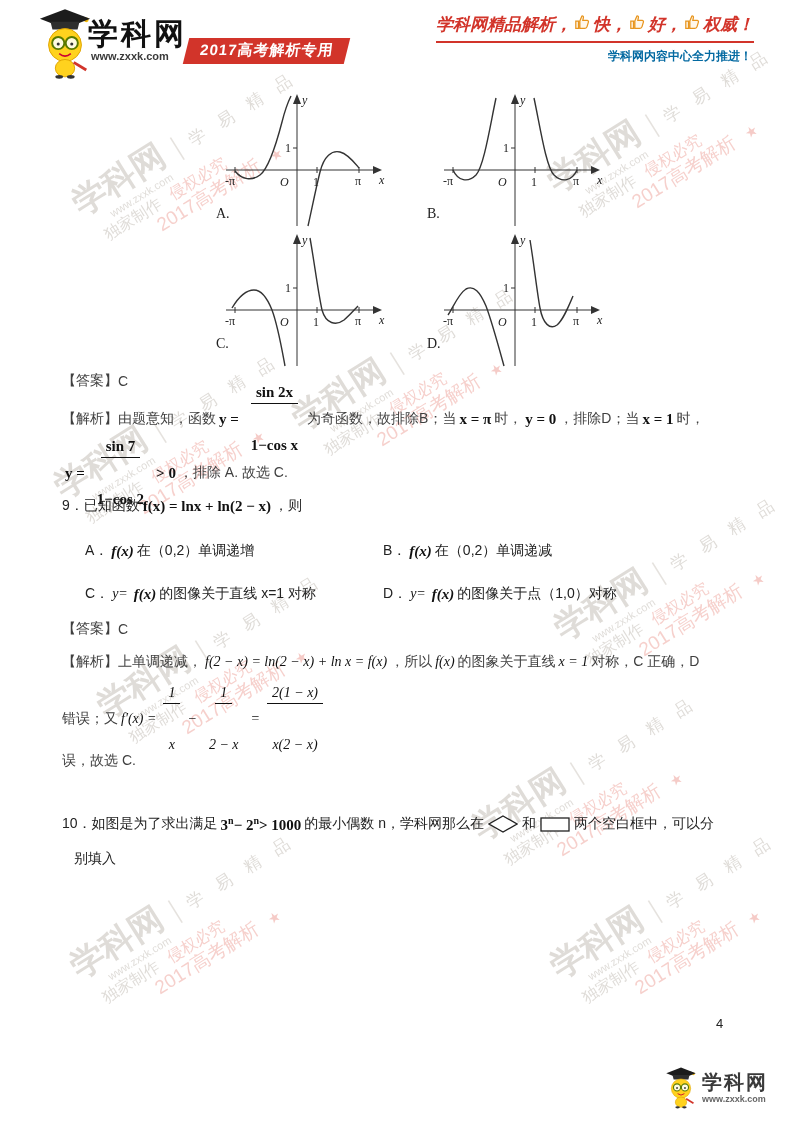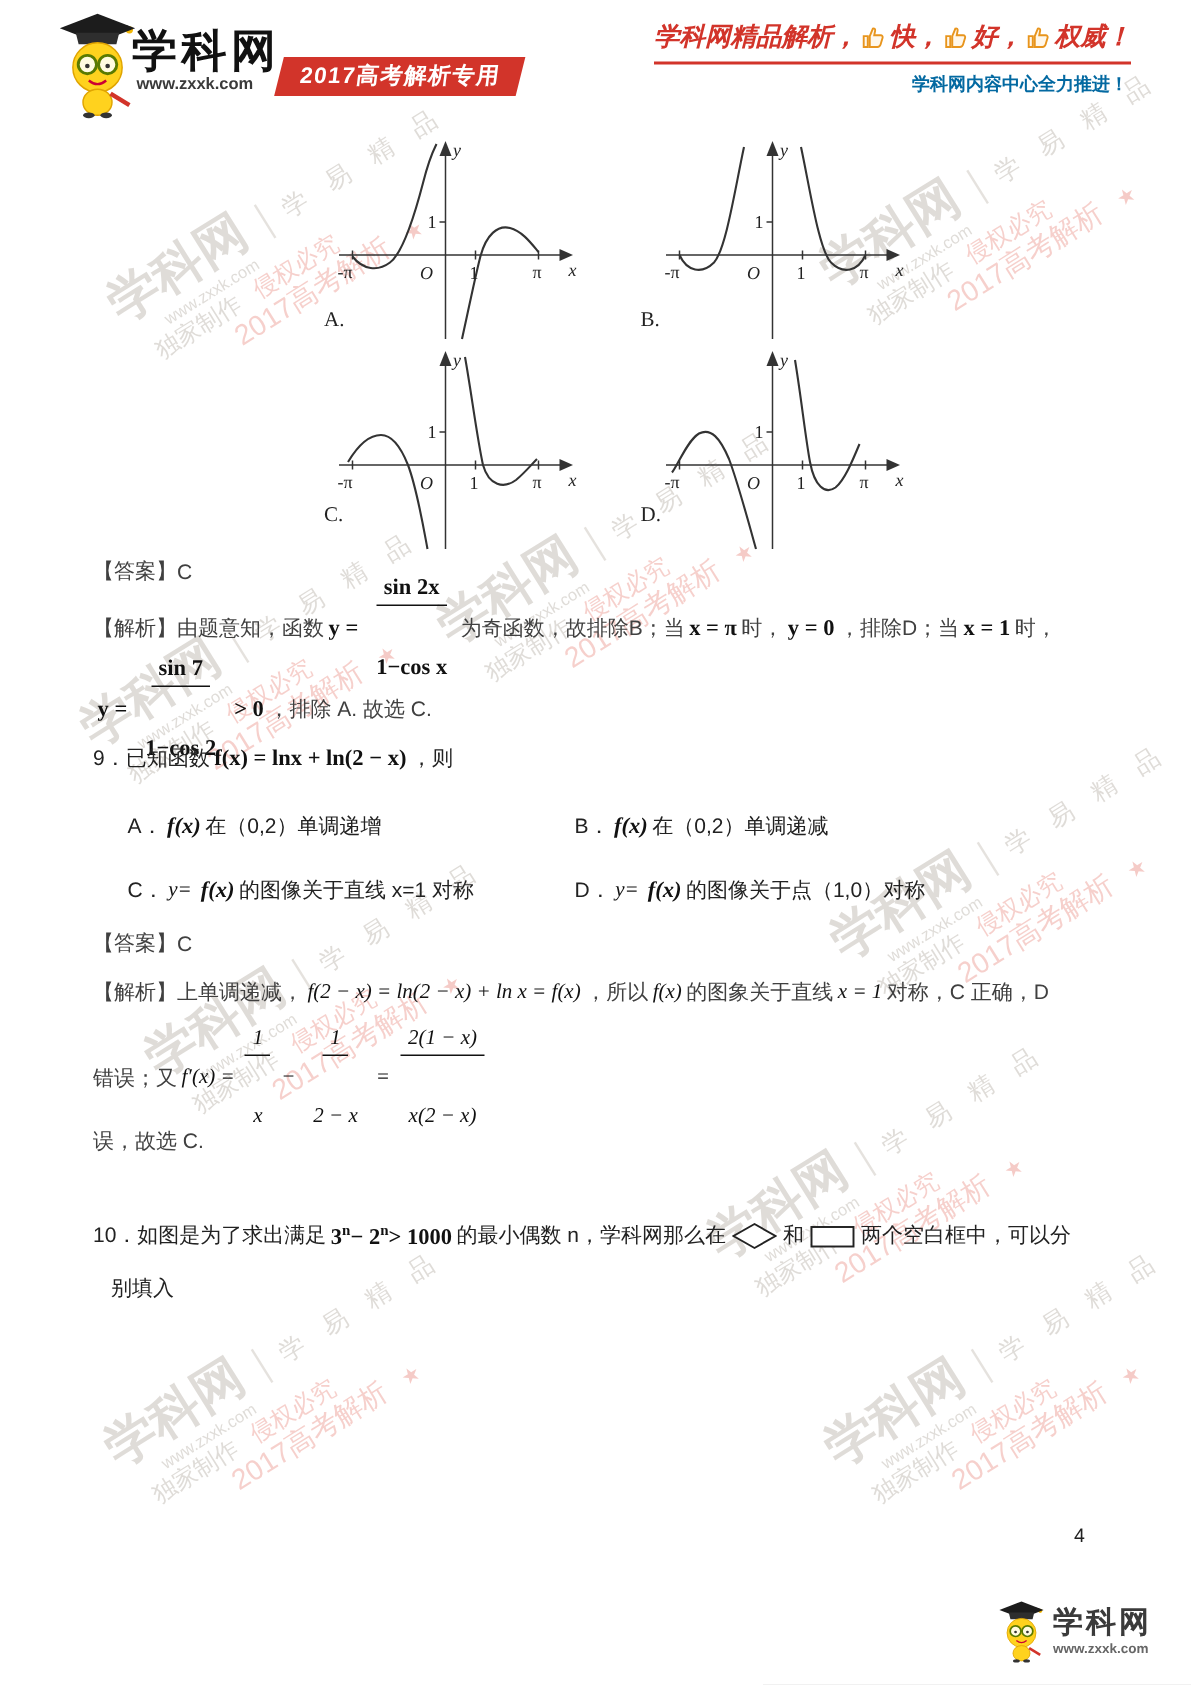--- a/index.html
+++ b/index.html
@@ -18,21 +18,21 @@
   .wm-warn{color:rgba(232,131,122,.38);margin-left:8px;}
   .wm-row4{font-size:19px;margin-left:60px;}
   .wm-year{color:rgba(232,131,122,.38);}
   .wm-star{color:rgba(232,131,122,.42);margin-left:8px;font-size:14px;}
   
   .hdr-name{position:absolute;left:88px;top:14px;font-size:30px;font-weight:bold;letter-spacing:3px;color:#111;z-index:3;}
   .hdr-url{position:absolute;left:91px;top:50px;font-size:11px;font-weight:bold;color:#3a3a3a;z-index:3;}
   .hdr-banner{position:absolute;left:186px;top:38px;background:#d2342a;color:#fff;font-size:15px;font-weight:bold;
               padding:3px 14px 4px 14px;transform:skewX(-14deg);z-index:2;}
   .hdr-banner span{display:inline-block;transform:skewX(7deg);letter-spacing:1px;}
-  .hdr-slogan{position:absolute;right:40px;top:13px;display:flex;align-items:flex-end;font-size:17px;font-weight:bold;
+  .hdr-slogan{position:absolute;right:40px;top:13px;display:flex;align-items:flex-start;font-size:17px;font-weight:bold;
               font-style:italic;color:#d2342a;z-index:3;}
   .hdr-slogan svg{margin:0 1px 2px 2px;}
   .hdr-underline{position:absolute;right:40px;top:41px;width:318px;border-top:2px solid #d2342a;z-index:3;}
   .hdr-sub{position:absolute;right:42px;top:48px;font-size:12px;font-weight:bold;color:#0369a1;
            font-family:"Liberation Serif","DejaVu Serif",serif;z-index:3;}
   
   .graph{position:absolute;z-index:2;}
   .graph line,.graph path,.graph polyline{stroke:#333;fill:none;}
   .graph .axis{stroke-width:1;}
   .graph .curve{stroke-width:1.4;}

